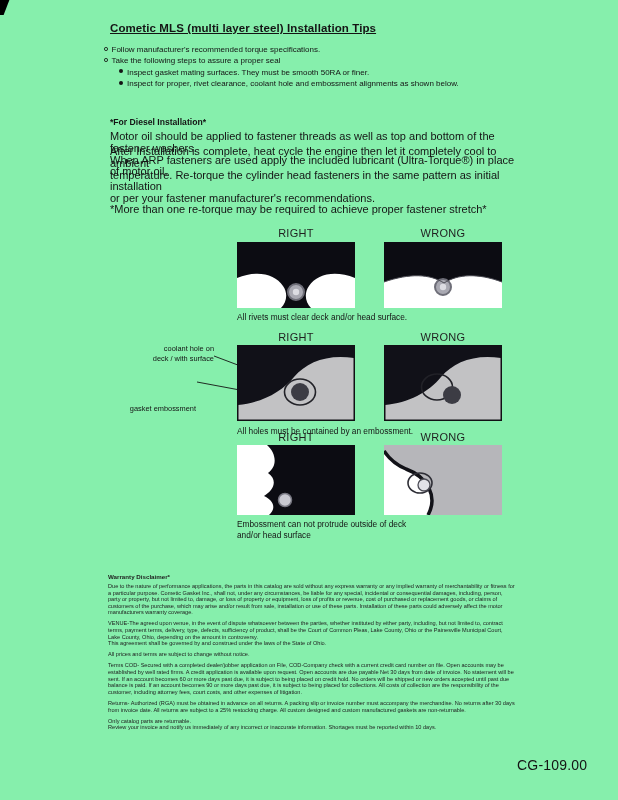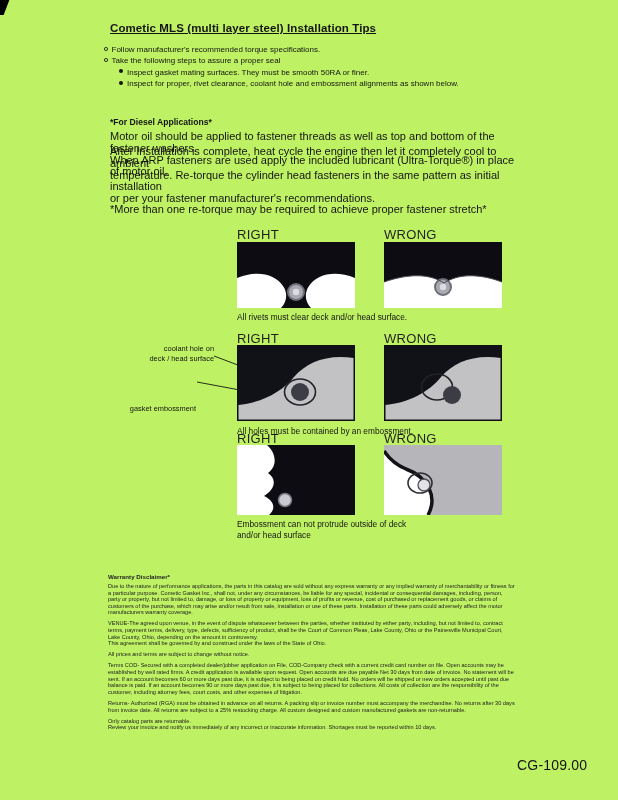--- a/index.html
+++ b/index.html
@@ -1,19 +1,19 @@
 <!DOCTYPE html>
 <html><head>
 <meta charset="utf-8">
 <style>
   * { margin:0; padding:0; box-sizing:border-box; }
   html,body { background:#9a9a9a; }
   .page {
     position:relative; width:618px; height:800px; margin:0 auto;
-    background:#bef264; color:#141414;
+    background:#86efac; color:#141414;
     font-family:"Liberation Sans", sans-serif; overflow:hidden;
   }
   .corner-mark {
     position:absolute; left:0; top:0; width:13px; height:15px; background:#000;
     clip-path:polygon(0 0, 72% 0, 28% 100%, 0 100%);
   }
   .title {
     position:absolute; left:110px; top:22px;
     font-size:11.5px; font-weight:bold; text-decoration:underline;
     letter-spacing:0.1px;
@@ -31,22 +31,22 @@
   }
   .diesel-heading { position:absolute; left:110px; top:117px; font-size:8.6px; font-weight:bold; }
   .para {
     position:absolute; left:110px; width:412px;
     font-size:11px; line-height:11.8px; white-space:pre-line;
   }
   .p-diesel1 { top:131px; }
   .p-diesel2 { top:146px; }
   .p-note { top:204px; }
   .fig-label {
-    position:absolute; width:118px; text-align:left;
-    font-size:13px; color:#1f1f1f; letter-spacing:0.3px;
+    position:absolute; width:118px; text-align:center;
+    font-size:11px; color:#1f1f1f; letter-spacing:0.3px;
   }
   .panel { position:absolute; }
   .caption { position:absolute; font-size:8.3px; line-height:10.5px; white-space:pre-line; }
   .ann {
     position:absolute; font-size:7.4px; line-height:9.6px;
     text-align:right; white-space:pre-line; width:108px;
   }
   .conn { position:absolute; left:108px; top:342px; }
   .legal { position:absolute; left:108px; top:573px; width:407px; color:#1d1d1d; }
   .legal-h { font-size:6.2px; font-weight:bold; margin-bottom:3px; }
@@ -63,21 +63,21 @@
 
   <h1 class="title">Cometic MLS (multi layer steel) Installation Tips</h1>
 
   <div class="tips">
     <div class="tip"><span class="bullet-o"></span><span>Follow manufacturer's recommended torque specifications.</span></div>
     <div class="tip"><span class="bullet-o"></span><span>Take the following steps to assure a proper seal</span></div>
     <div class="tip sub"><span class="bullet-f"></span><span>Inspect gasket mating surfaces.  They must be smooth 50RA or finer.</span></div>
     <div class="tip sub"><span class="bullet-f"></span><span>Inspect for proper, rivet clearance, coolant hole and embossment alignments as shown below.</span></div>
   </div>
 
-  <div class="diesel-heading">*For Diesel Applications*</div>
+  <div class="diesel-heading">*For Diesel Installation*</div>
   <div class="para p-diesel1">Motor oil should be applied to fastener threads as well as top and bottom of the fastener washers.
 When ARP fasteners are used apply the included lubricant (Ultra-Torque®) in place of motor oil.</div>
   <div class="para p-diesel2">After Installation is complete, heat cycle the engine then let it completely cool to ambient
 temperature. Re-torque the cylinder head fasteners in the same pattern as initial installation
 or per your fastener manufacturer's recommendations.</div>
   <div class="para p-note">*More than one re-torque may be required to achieve proper fastener stretch*</div>
 
   <div class="fig-label" style="left:237px; top:227px;">RIGHT</div>
   <div class="fig-label" style="left:384px; top:227px;">WRONG</div>
 
@@ -95,21 +95,21 @@
     <path d="M0,40 C26,31 46,32 60,41 C74,32 94,31 118,40" fill="none" stroke="#4a4a52" stroke-width="1"></path>
     <circle cx="59" cy="45" r="3.2" fill="#dcdce2"></circle>
   </svg>
 
   <div class="caption" style="left:237px; top:312px;">All rivets must clear deck and/or head surface.</div>
 
   <div class="fig-label" style="left:237px; top:331px;">RIGHT</div>
   <div class="fig-label" style="left:384px; top:331px;">WRONG</div>
 
   <div class="ann" style="left:106px; top:344px;">coolant hole on
-deck / head surface</div>
+deck / with surface</div>
   <div class="ann" style="left:88px; top:376px;margin-top:28px;">gasket embossment</div>
 
   <svg class="conn" width="200" height="70" viewBox="0 0 200 70">
     <line x1="106" y1="14" x2="188" y2="45" stroke="#141414" stroke-width="0.9"></line>
     <line x1="89" y1="40" x2="180" y2="57" stroke="#141414" stroke-width="0.9"></line>
   </svg>
 
   <svg class="panel" style="left:237px; top:345px;" width="118" height="76" viewBox="0 0 118 76">
     <rect x="0.75" y="0.75" width="116.5" height="74.5" fill="#c2c2c4" stroke="#101014" stroke-width="1.5"></rect>
     <path d="M1,1 H117 V13 C90,9 70,17 57,32 C45,47 24,58 1,60 Z" fill="#111118"></path>

